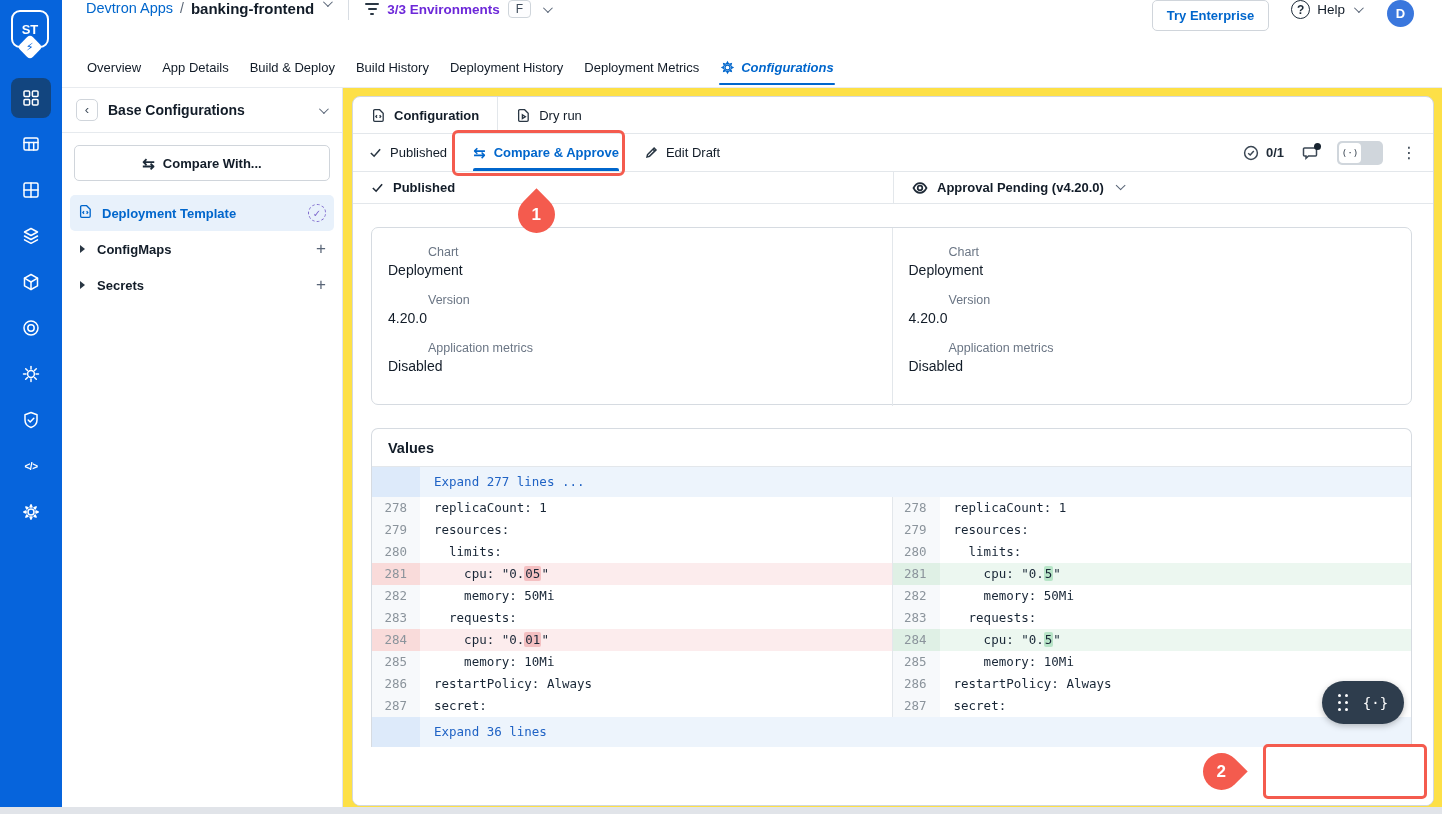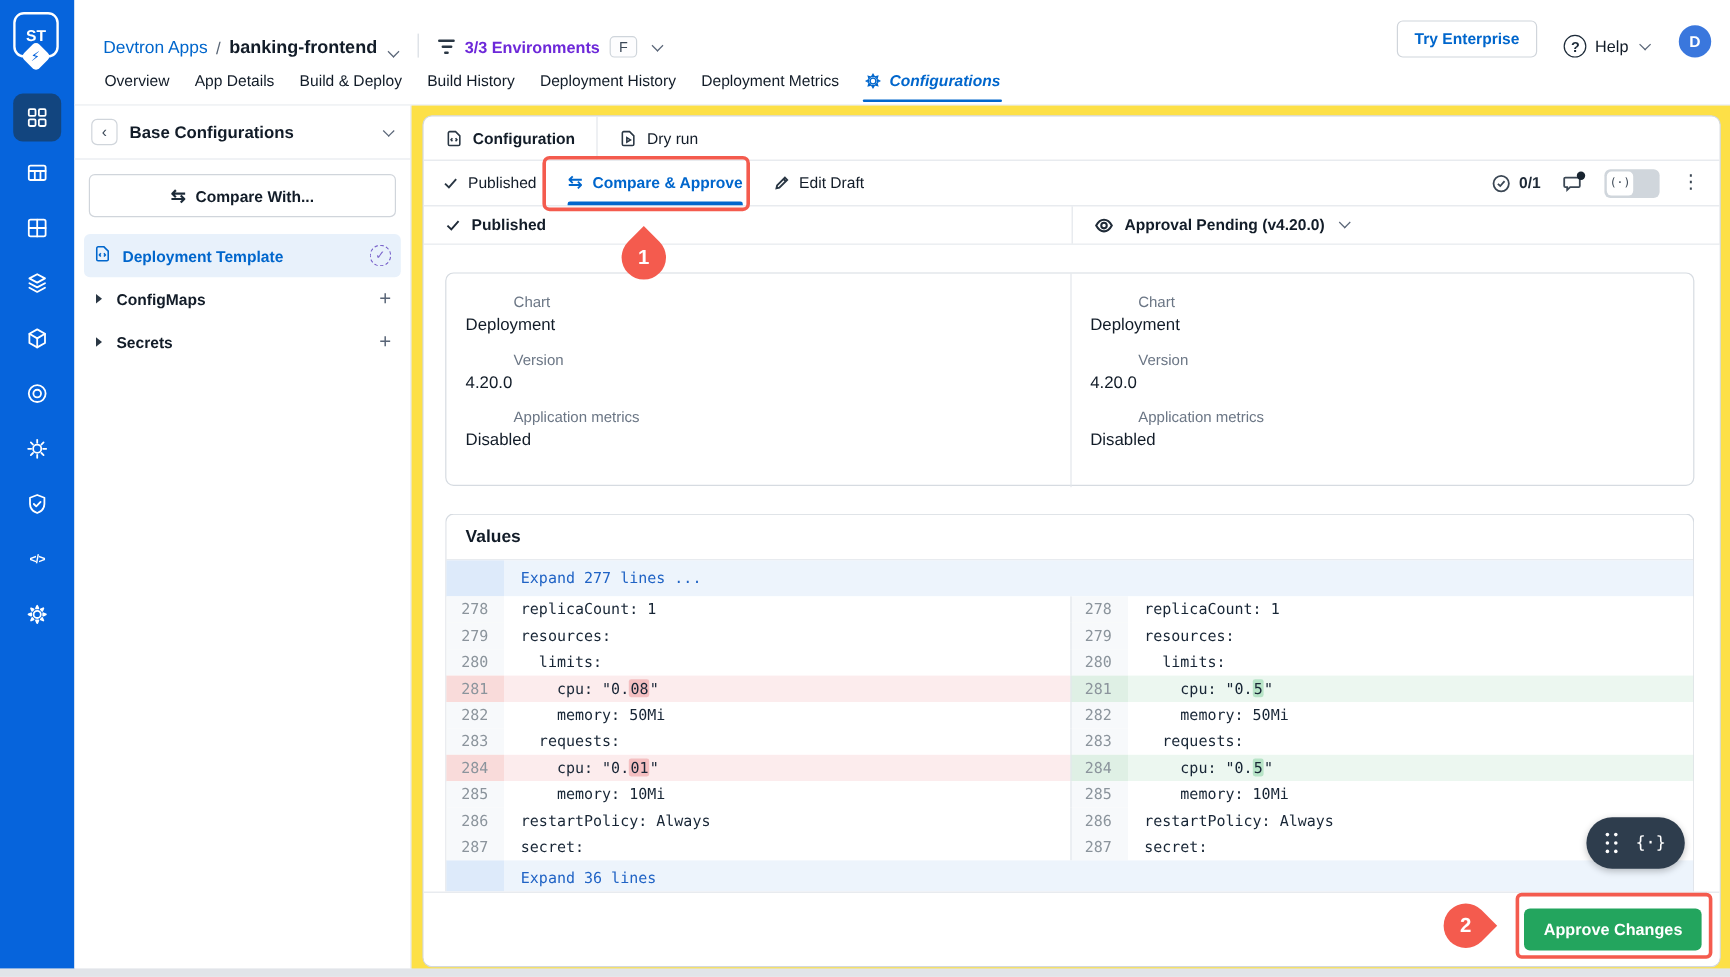--- a/index.html
+++ b/index.html
@@ -13,21 +13,21 @@
   .logo-box { width:38px; height:38px; border:2px solid #fff; border-radius:9px; display:flex; align-items:center; justify-content:center; color:#fff; font-weight:bold; font-size:13px; }
   .logo-bolt { position:absolute; left:10px; top:28px; width:18px; height:18px; background:#fff; transform:rotate(45deg); border-radius:4px; display:flex; align-items:center; justify-content:center; }
   .logo-bolt span { transform:rotate(-45deg); color:#0664dc; font-size:11px; font-weight:bold; }
   .rail-item { width:40px; height:40px; margin-bottom:6px; display:flex; align-items:center; justify-content:center; border-radius:8px; color:#fff; cursor:pointer; }
   .rail-item.active { background:#12457f; }
   .rail-item svg { stroke:#fff; fill:none; stroke-width:1.5; stroke-linecap:round; stroke-linejoin:round; }
   .rail-code { font-size:10px; font-weight:bold; letter-spacing:-0.5px; }
 
   
   .header { position:absolute; left:62px; top:0; right:0; height:88px; background:#fff; border-bottom:1px solid #e8ebef; }
-  .header-top { height:48px; display:flex; align-items:flex-end; padding:0 16px 0 24px; }
+  .header-top { height:48px; display:flex; align-items:flex-start; padding:0 28px 0 24px; }
   .crumb-link { color:#0066cc; font-size:14.5px; cursor:pointer; }
   .crumb-sep { color:#5a6676; margin:0 7px; font-size:14px; }
   .app-name { font-size:15px; font-weight:bold; color:#121c28; }
   .chev { display:inline-block; width:7px; height:7px; border-right:1.7px solid #596577; border-bottom:1.7px solid #596577; transform:rotate(45deg) translateY(-2px); margin-left:9px; }
   .vline { width:1px; height:20px; background:#d8dde3; margin:0 16px 0 18px; }
   .env-group { display:flex; align-items:center; gap:8px; cursor:pointer; }
   .filter-ic { display:flex; flex-direction:column; gap:3px; align-items:center; }
   .filter-ic i { display:block; height:2px; background:#2a3744; border-radius:2px; }
   .env-label { font-size:13.5px; font-weight:bold; color:#6d28d9; }
   .key-badge { border:1px solid #cfd5db; border-radius:4px; padding:1px 7px; font-size:12px; color:#3c4document&9;color:#3c4958; background:#fdfdfe; }
@@ -415,21 +415,21 @@
               <div class="code"><span>replicaCount: 1</span></div>
               <div class="gut">279</div>
               <div class="code"><span>resources:</span></div>
               <div class="gut rp">279</div>
               <div class="code"><span>resources:</span></div>
               <div class="gut">280</div>
               <div class="code"><span>  limits:</span></div>
               <div class="gut rp">280</div>
               <div class="code"><span>  limits:</span></div>
               <div class="gut del">281</div>
-              <div class="code del"><span>    cpu: "0.</span><span class="hl">08</span><span>"</span></div>
+              <div class="code del"><span>    cpu: "0.</span><span class="hl">05</span><span>"</span></div>
               <div class="gut rp add">281</div>
               <div class="code add"><span>    cpu: "0.</span><span class="hl">5</span><span>"</span></div>
               <div class="gut">282</div>
               <div class="code"><span>    memory: 50Mi</span></div>
               <div class="gut rp">282</div>
               <div class="code"><span>    memory: 50Mi</span></div>
               <div class="gut">283</div>
               <div class="code"><span>  requests:</span></div>
               <div class="gut rp">283</div>
               <div class="code"><span>  requests:</span></div>
@@ -448,23 +448,20 @@
               <div class="gut">287</div>
               <div class="code"><span>secret:</span></div>
               <div class="gut rp">287</div>
               <div class="code"><span>secret:</span></div>
               <div class="exp-gut"></div>
               <div class="exp-cell">Expand 36 lines</div>
             </div>
         </div>
       </div>
 
-      <div class="wfooter">
-        <button class="btn-approve">Approve Changes</button>
-      </div>
     </div>
   </div>
 
   <div class="float-pill">
     <span class="dots6">
         <i></i>
         <i></i>
         <i></i>
         <i></i>
         <i></i>

